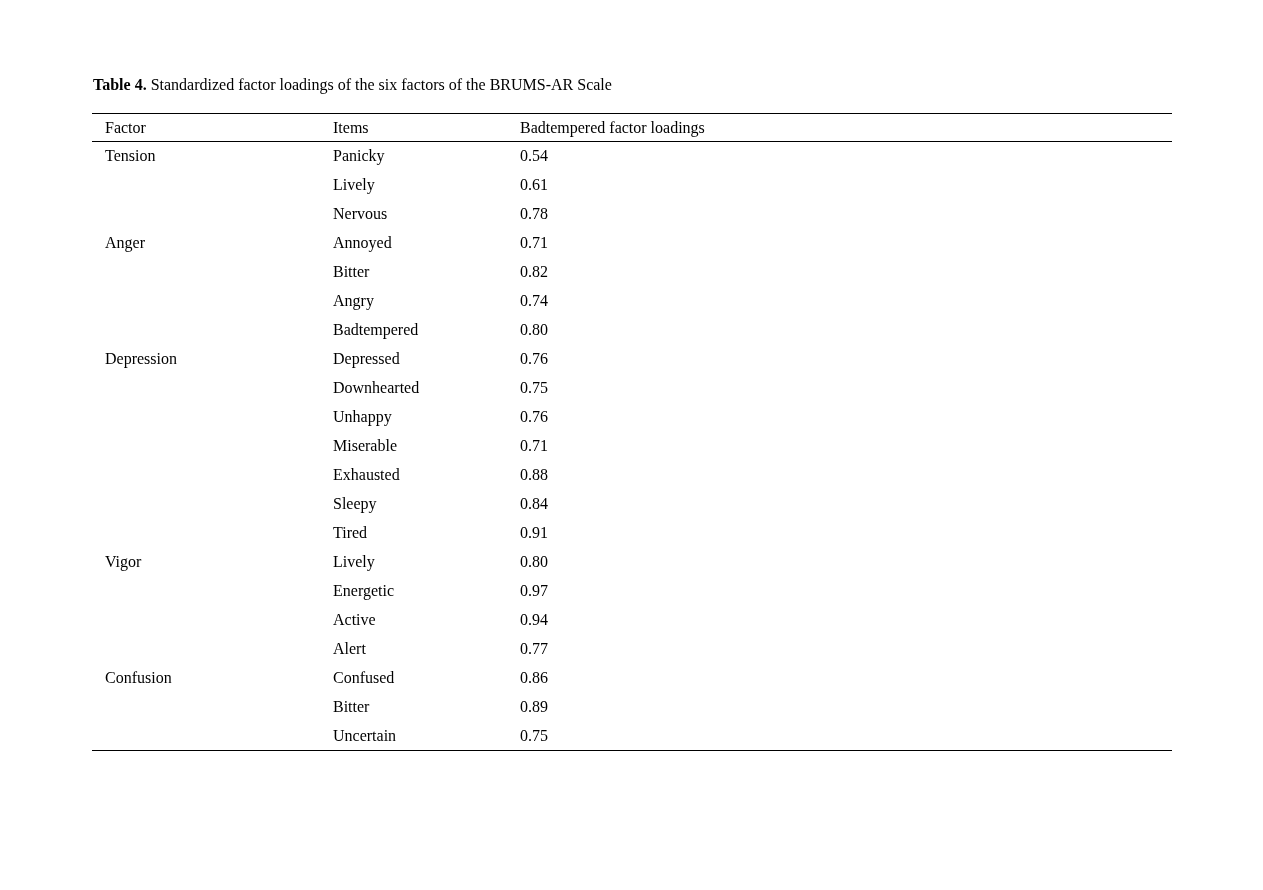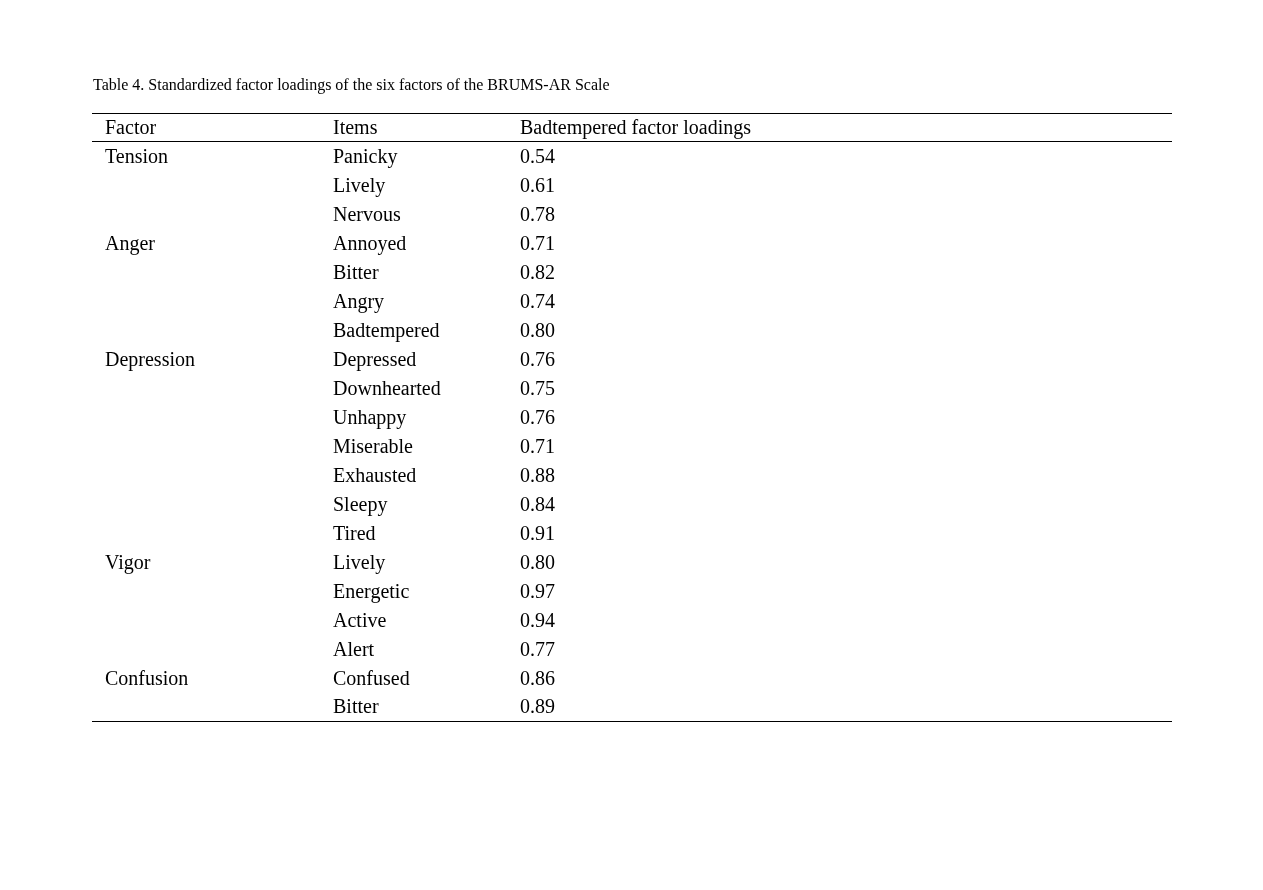--- a/index.html
+++ b/index.html
@@ -18,31 +18,31 @@
     background: #ffffff;
   }
   .table-title {
     position: absolute;
     left: 93px;
     top: 75px;
     font-size: 16px;
     line-height: 19px;
     white-space: nowrap;
   }
-  .table-title .label { font-weight: normal; }
+  .table-title .label { font-weight: bold; }
   table.factor-table {
     position: absolute;
     left: 92px;
     top: 113px;
     width: 1080px;
     border-collapse: collapse;
     table-layout: fixed;
     border-top: 1.5px solid #000000;
     border-bottom: 1.5px solid #000000;
-    font-size: 20px;
+    font-size: 16px;
   }
   table.factor-table col.c1 { width: 228px; }
   table.factor-table col.c2 { width: 187px; }
   table.factor-table col.c3 { width: 665px; }
   table.factor-table th,
   table.factor-table td {
     font-weight: normal;
     text-align: left;
     vertical-align: middle;
     padding: 0 0 0 13px;
@@ -197,16 +197,21 @@
     <td>0.86</td>
   </tr>
 
   <tr>
     <td></td>
     <td>Bitter</td>
     <td>0.89</td>
   </tr>
 
 
+  <tr>
+    <td></td>
+    <td>Uncertain</td>
+    <td>0.75</td>
+  </tr>
 </tbody>
   </table>
 
 </div>
 
 </body></html>

